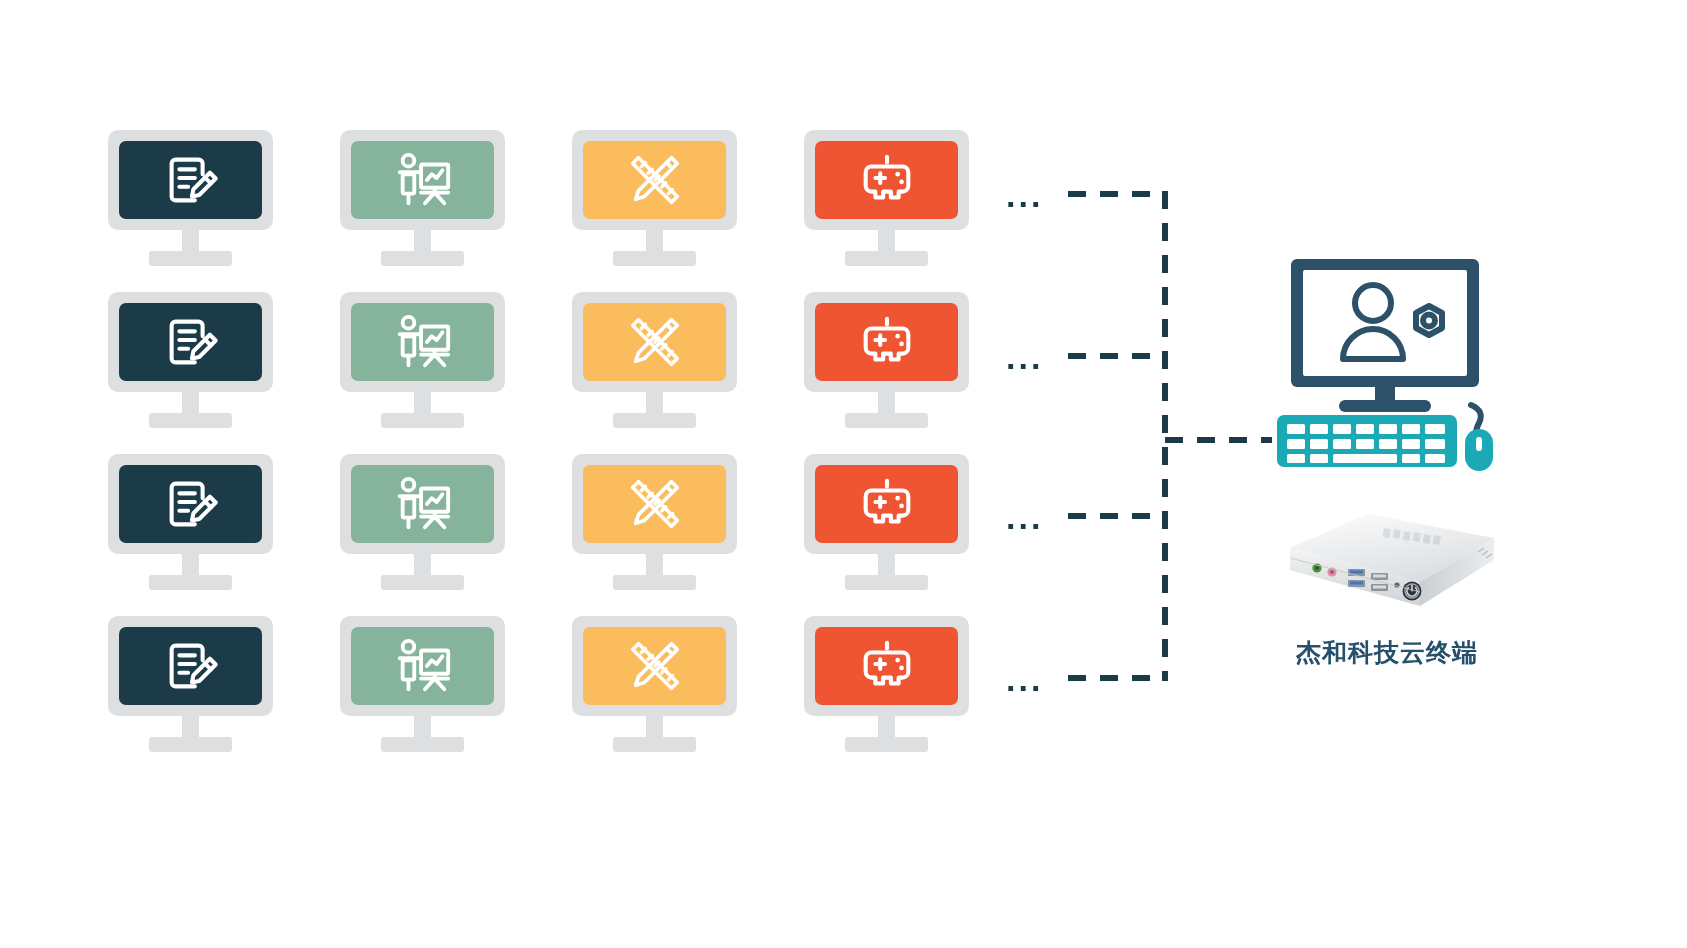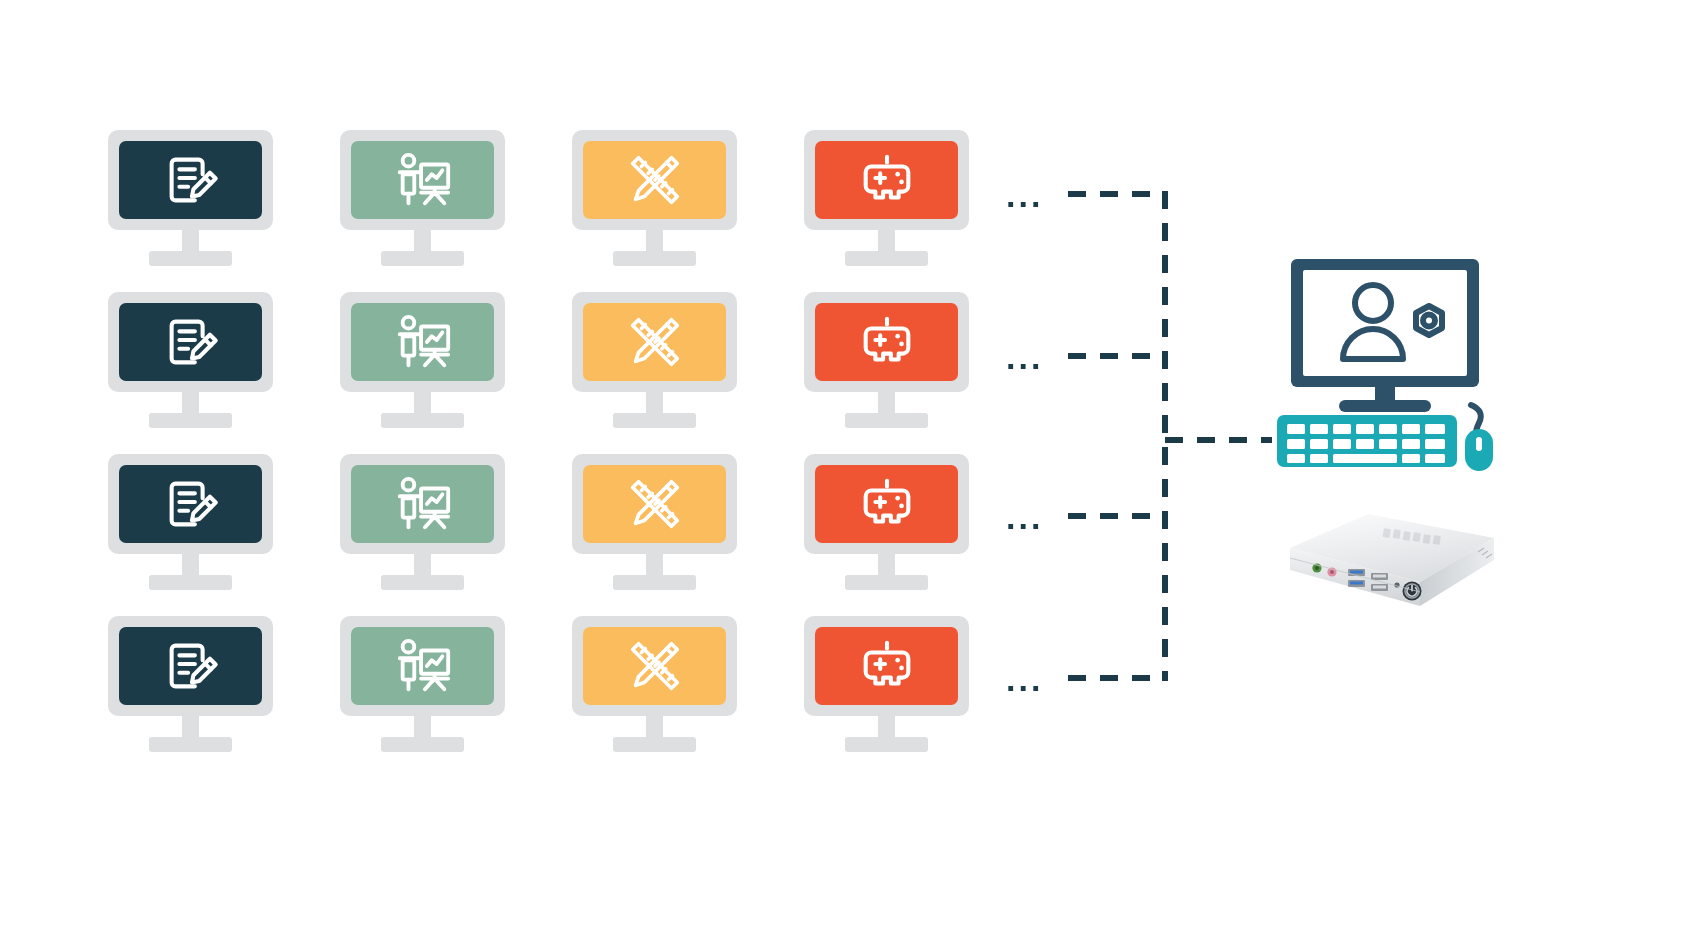--- a/index.html
+++ b/index.html
@@ -539,14 +539,15 @@
       <g stroke="#b3b9bd" stroke-width="1.2">
         <path d="M206 52 L212 48"></path>
         <path d="M210 55 L216 51"></path>
         <path d="M214 58 L220 54"></path>
       </g>
 
       <path d="M18 58 L148 92" stroke="#c2c7cb" stroke-width="1" fill="none" opacity="0.8"></path>
     </svg>
   </div>
 
+  <div id="terminal-label">杰和科技云终端</div>
 
 </div>
 
 </body></html>

